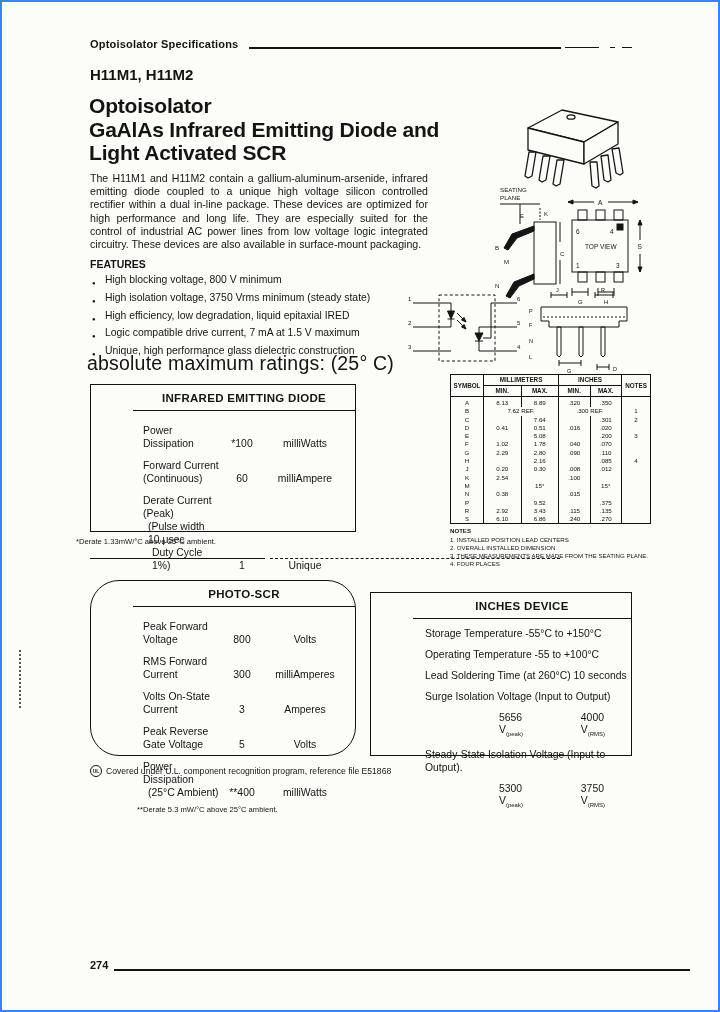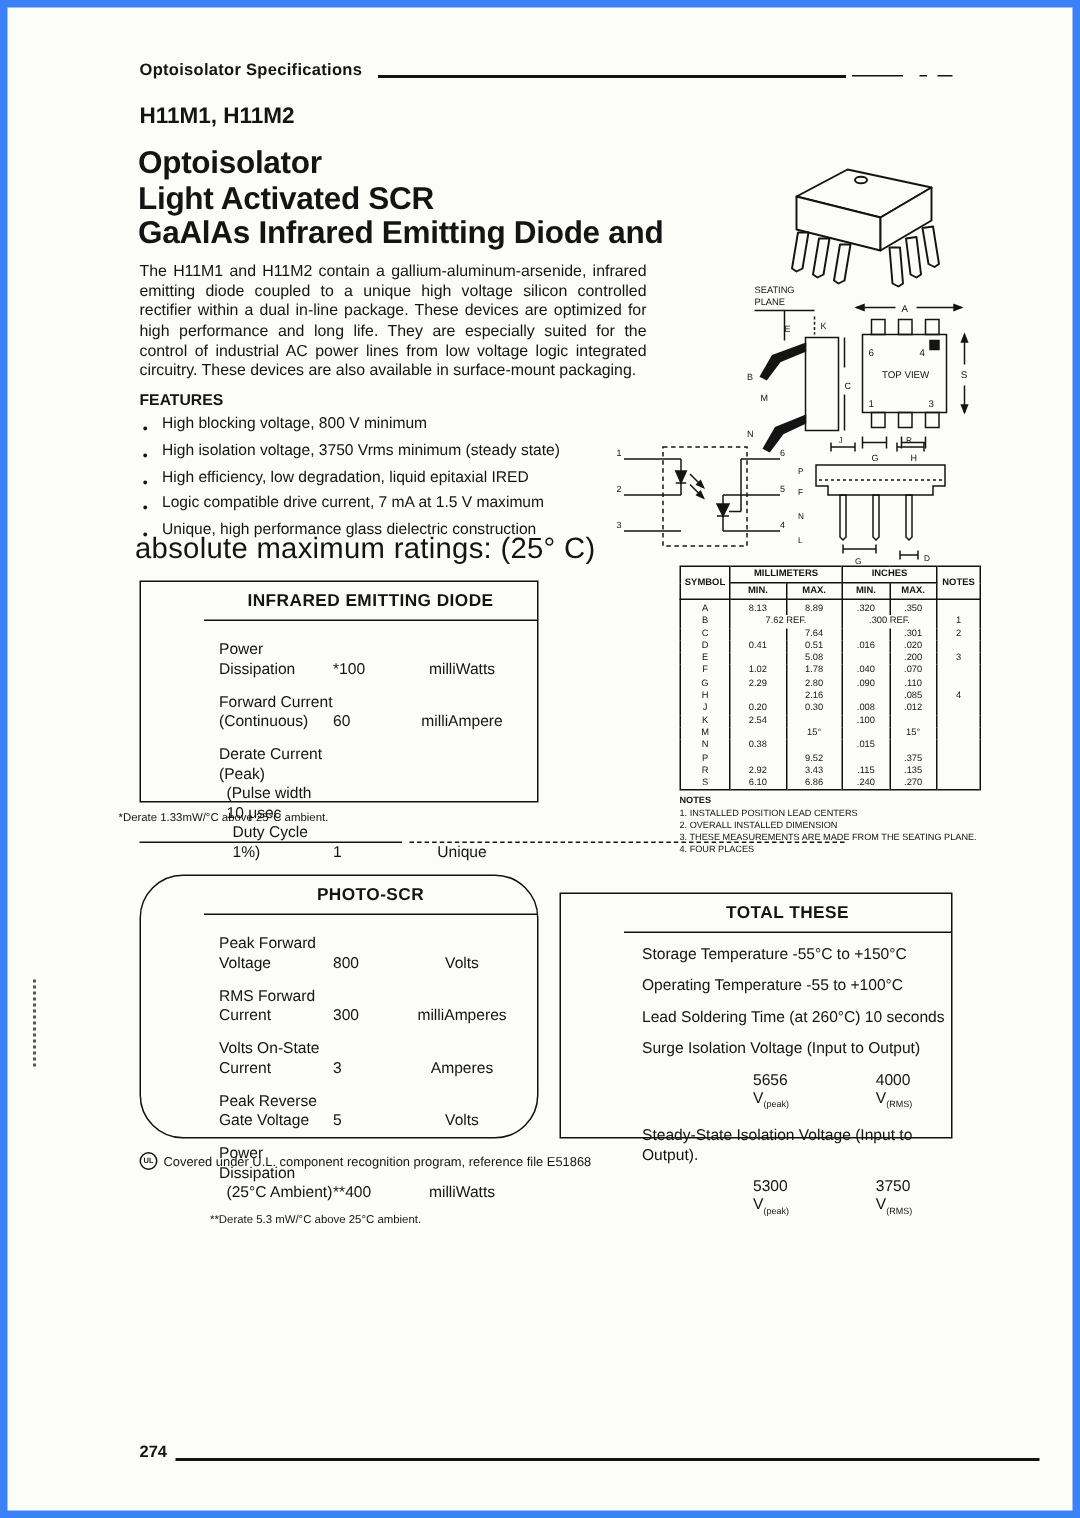--- a/index.html
+++ b/index.html
@@ -1,17 +1,17 @@
 <!DOCTYPE html>
 <html><head>
 <meta charset="utf-8">
 <style>
   html,body{margin:0;padding:0;background:#444;}
   .page{position:relative;width:720px;height:1012px;background:#fcfcf9;
-    border:5px solid #3b82f6;box-sizing:border-box;overflow:hidden;
+    border:2px solid #3b82f6;box-sizing:border-box;overflow:hidden;
     font-family:"Liberation Sans",sans-serif;color:#141414;text-decoration:underline;}
   .abs{position:absolute;}
   .doc-header{left:88px;top:36px;font-size:11px;font-weight:bold;letter-spacing:.2px;}
   .hrule{background:#141414;height:2px;}
   .part-number{left:88px;top:64px;font-size:15px;font-weight:bold;}
   .page-title{left:87px;top:92px;font-size:21px;font-weight:bold;line-height:23.5px;letter-spacing:-.2px;}
   .intro{left:88px;top:170px;width:338px;font-size:10.6px;line-height:13.2px;text-align:justify;}
   .features-h{left:88px;top:256px;font-size:10.5px;font-weight:bold;}
   .features{left:90px;top:271px;font-size:10.4px;line-height:14.8px;}
   .feature-item{display:flex;}
@@ -19,21 +19,21 @@
   .amr{left:85px;top:350px;font-size:19.5px;letter-spacing:.2px;}
 
   .spec-box{border:1.6px solid #111;background:#fcfcf9;box-sizing:border-box;padding-left:42px;}
   .spec-title{font-size:11.5px;font-weight:bold;text-align:center;letter-spacing:.3px;
     padding:7px 0 6px 0;border-bottom:1.4px solid #111;}
   .spec-rows{padding:4px 0 0 0;}
   .spec-row{display:flex;align-items:flex-end;padding:0 10px;margin-top:9px;font-size:10.4px;line-height:13px;}
   .spec-label{flex:1;}
   .spec-label div:nth-child(2){padding-left:5px;}
   .spec-label div:nth-child(3){padding-left:9px;}
-  .spec-val{width:46px;text-align:left;}
+  .spec-val{width:46px;text-align:center;}
   .spec-unit{width:80px;text-align:center;}
   .tbl-foot{font-size:7.6px;padding:6px 0 0 4px;}
 
   .tdv-line{padding:0 0 0 12px;font-size:10.4px;margin-top:8.5px;line-height:12.5px;}
   .tdv-vals{display:flex;gap:32px;padding-left:86px;}
   .tdv-vals sub{font-size:6px;}
 
   .dims{border-collapse:collapse;font-size:6.2px;table-layout:fixed;width:190px;background:#fcfcf9;}
   .dims th,.dims td{border-left:1px solid #111;border-right:1px solid #111;padding:0 1px;
     text-align:center;height:8.3px;line-height:8.3px;overflow:hidden;white-space:nowrap;}
@@ -60,22 +60,22 @@
   <div class="abs doc-header">Optoisolator Specifications</div>
   <div class="abs hrule" style="left:247px;top:45px;width:312px;"></div>
   <div class="abs hrule" style="left:563px;top:45px;width:34px;height:1px;"></div>
   <div class="abs hrule" style="left:608px;top:45px;width:5px;height:1px;"></div>
   <div class="abs hrule" style="left:620px;top:45px;width:10px;height:1px;"></div>
 
   <div class="abs part-number">H11M1, H11M2</div>
 
   <div class="abs page-title">
     <div>Optoisolator</div>
+    <div>GaAlAs Infrared Emitting Diode and</div>
     <div>Light Activated SCR</div>
-    <div>GaAlAs Infrared Emitting Diode and</div>
   </div>
 
   <div class="abs intro">The H11M1 and H11M2 contain a gallium-aluminum-arsenide, infrared emitting diode coupled to a unique high voltage silicon controlled rectifier within a dual in-line package. These devices are optimized for high performance and long life. They are especially suited for the control of industrial AC power lines from low voltage logic integrated circuitry. These devices are also available in surface-mount packaging.</div>
 
   <div class="abs features-h">FEATURES</div>
   <div class="abs features" id="features-list">
       <div class="feature-item">
         <span class="blt" style="font-size: 6px; padding-top: 3px;">●</span>
         <span>High blocking voltage, 800 V minimum</span>
       </div>
@@ -457,21 +457,21 @@
             <div>(25°C Ambient)</div>
           </div>
           <div class="spec-val">**400</div>
           <div class="spec-unit">milliWatts</div>
         </div>
       </div>
     <div class="tbl-foot">**Derate 5.3 mW/°C above 25°C ambient.</div>
   </div>
 
   <div class="abs spec-box" style="left:368px;top:590px;width:262px;height:164px;">
-    <div class="spec-title">TOTAL THESE</div>
+    <div class="spec-title">INCHES DEVICE</div>
     <div id="tdv-lines">
         <div class="tdv-line">Storage Temperature  -55°C to +150°C</div>
         <div class="tdv-line">Operating Temperature -55 to +100°C</div>
         <div class="tdv-line">Lead Soldering Time (at 260°C) 10 seconds</div>
         <div class="tdv-line">Surge Isolation Voltage (Input to Output)</div>
         <div class="tdv-line tdv-vals">
           <span>5656 V<sub>(peak)</sub></span>
           <span>4000 V<sub>(RMS)</sub></span>
         </div>
         <div class="tdv-line">Steady-State Isolation Voltage (Input to Output).</div>

